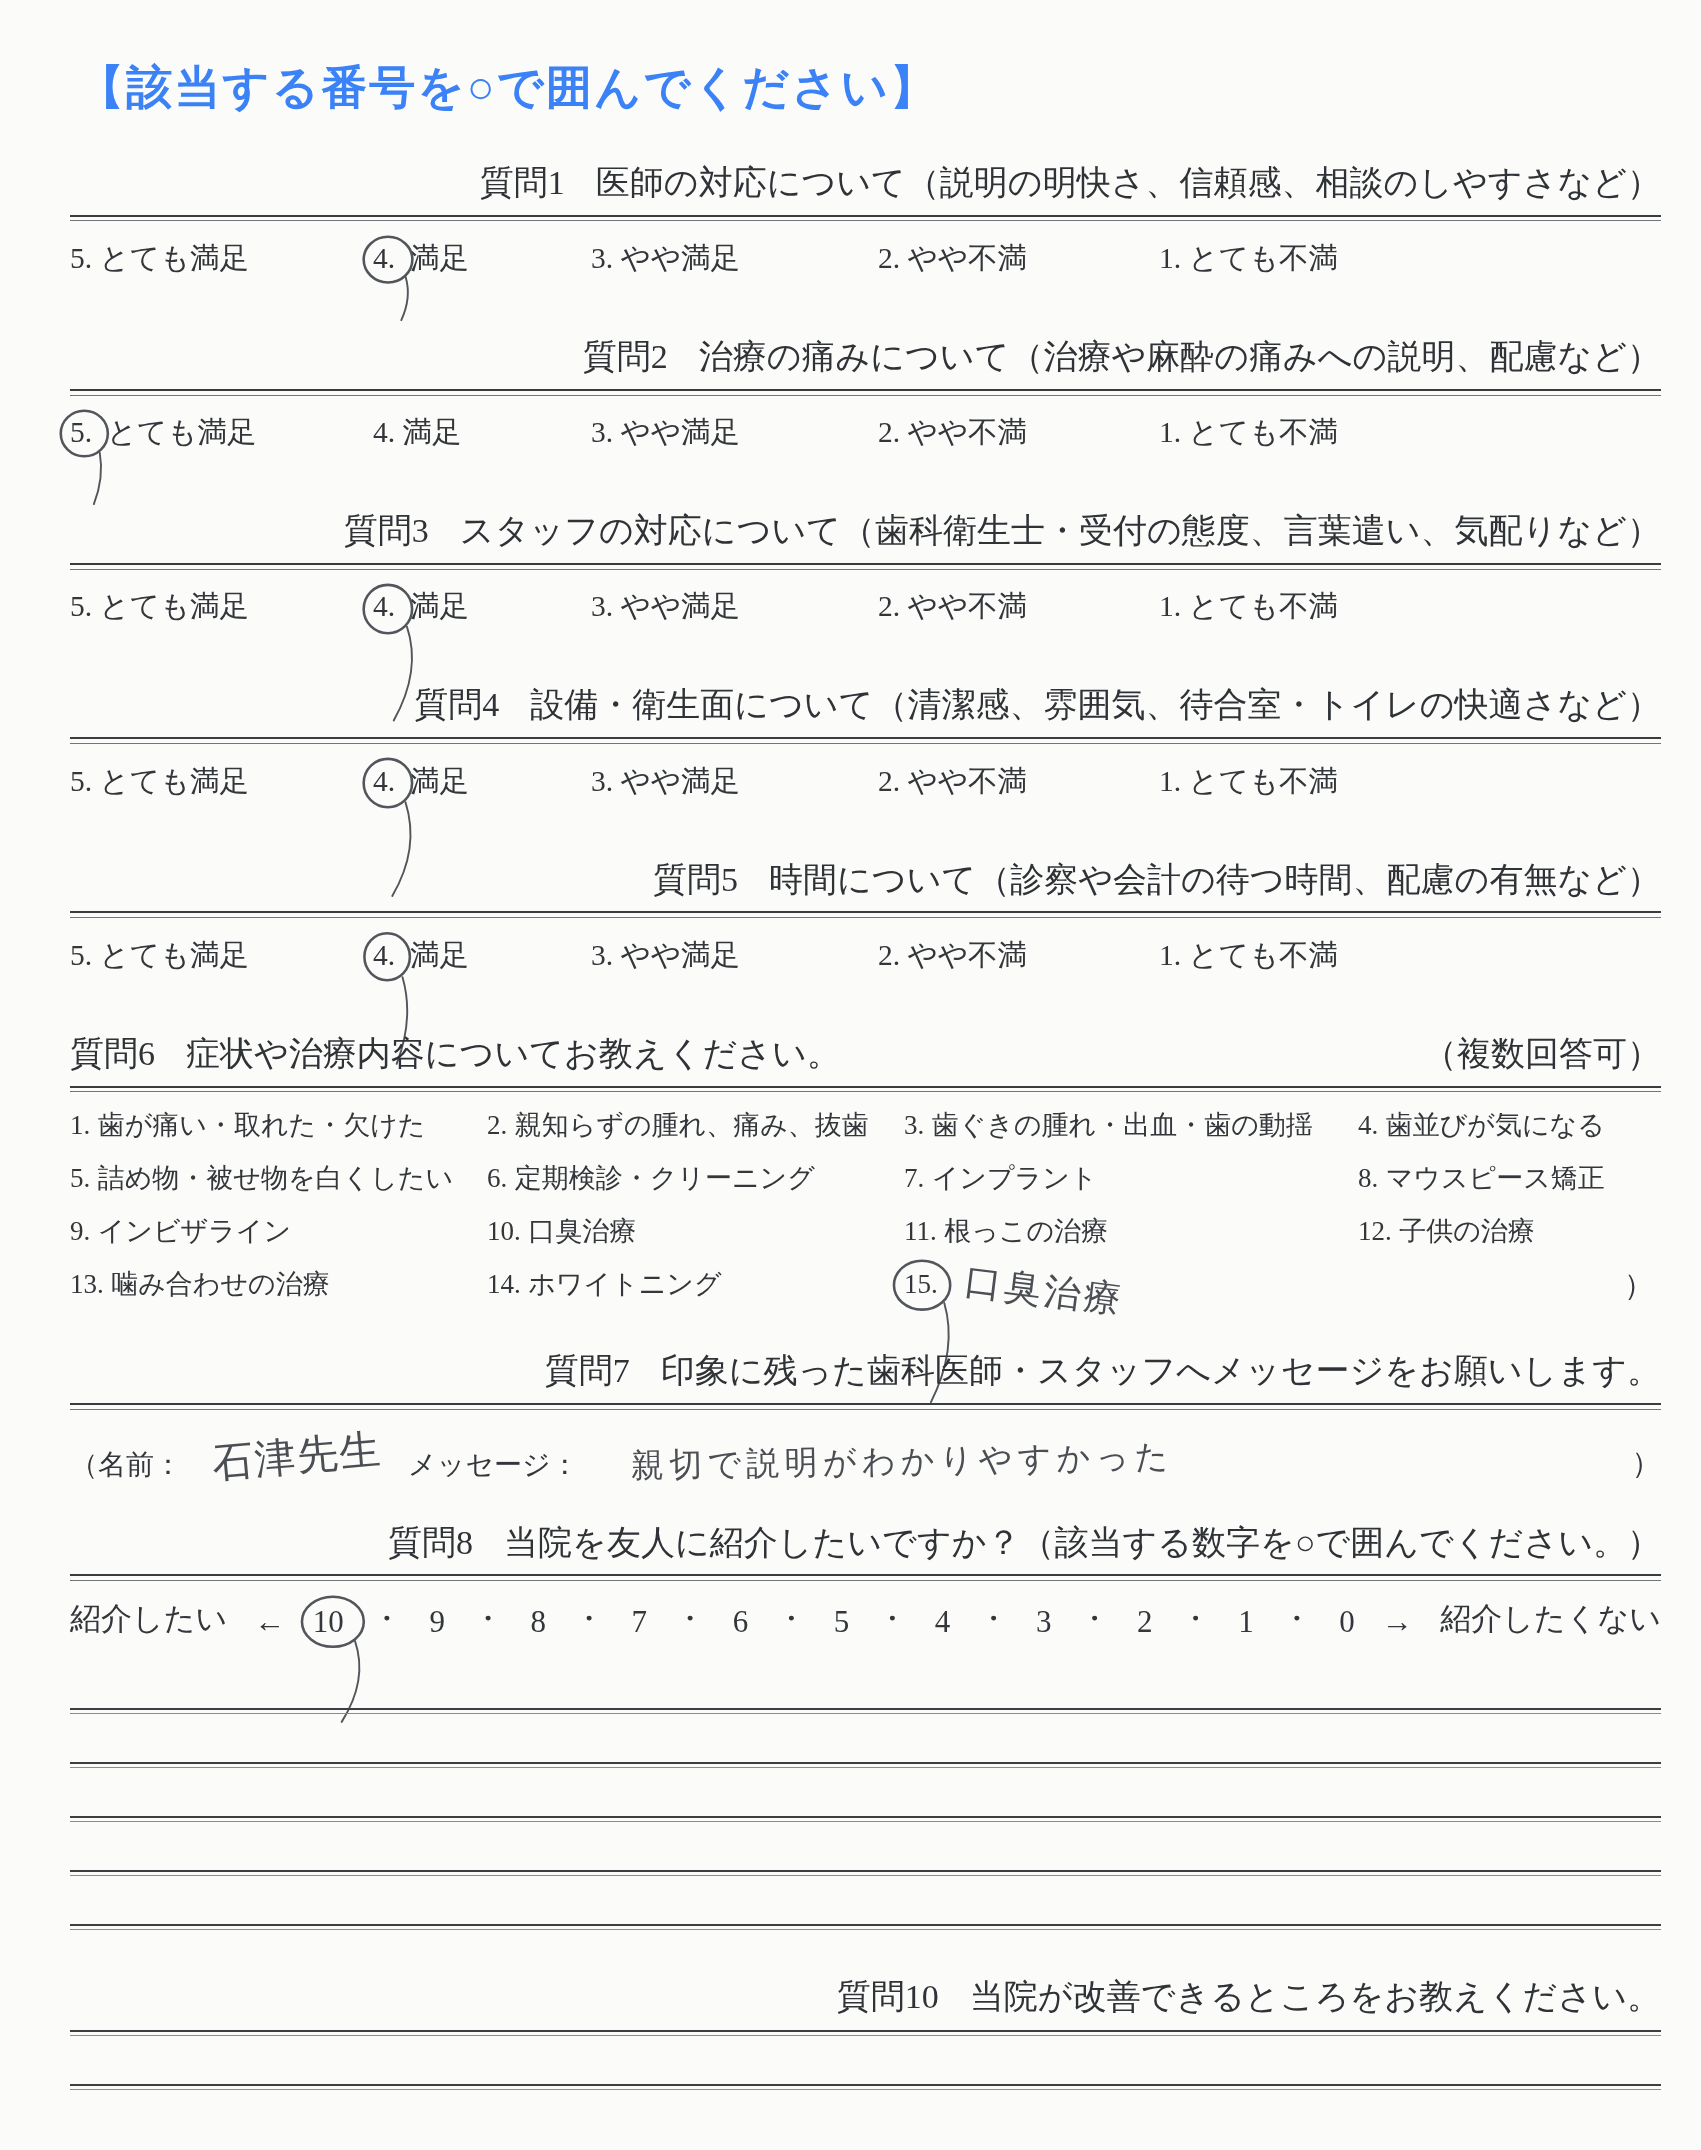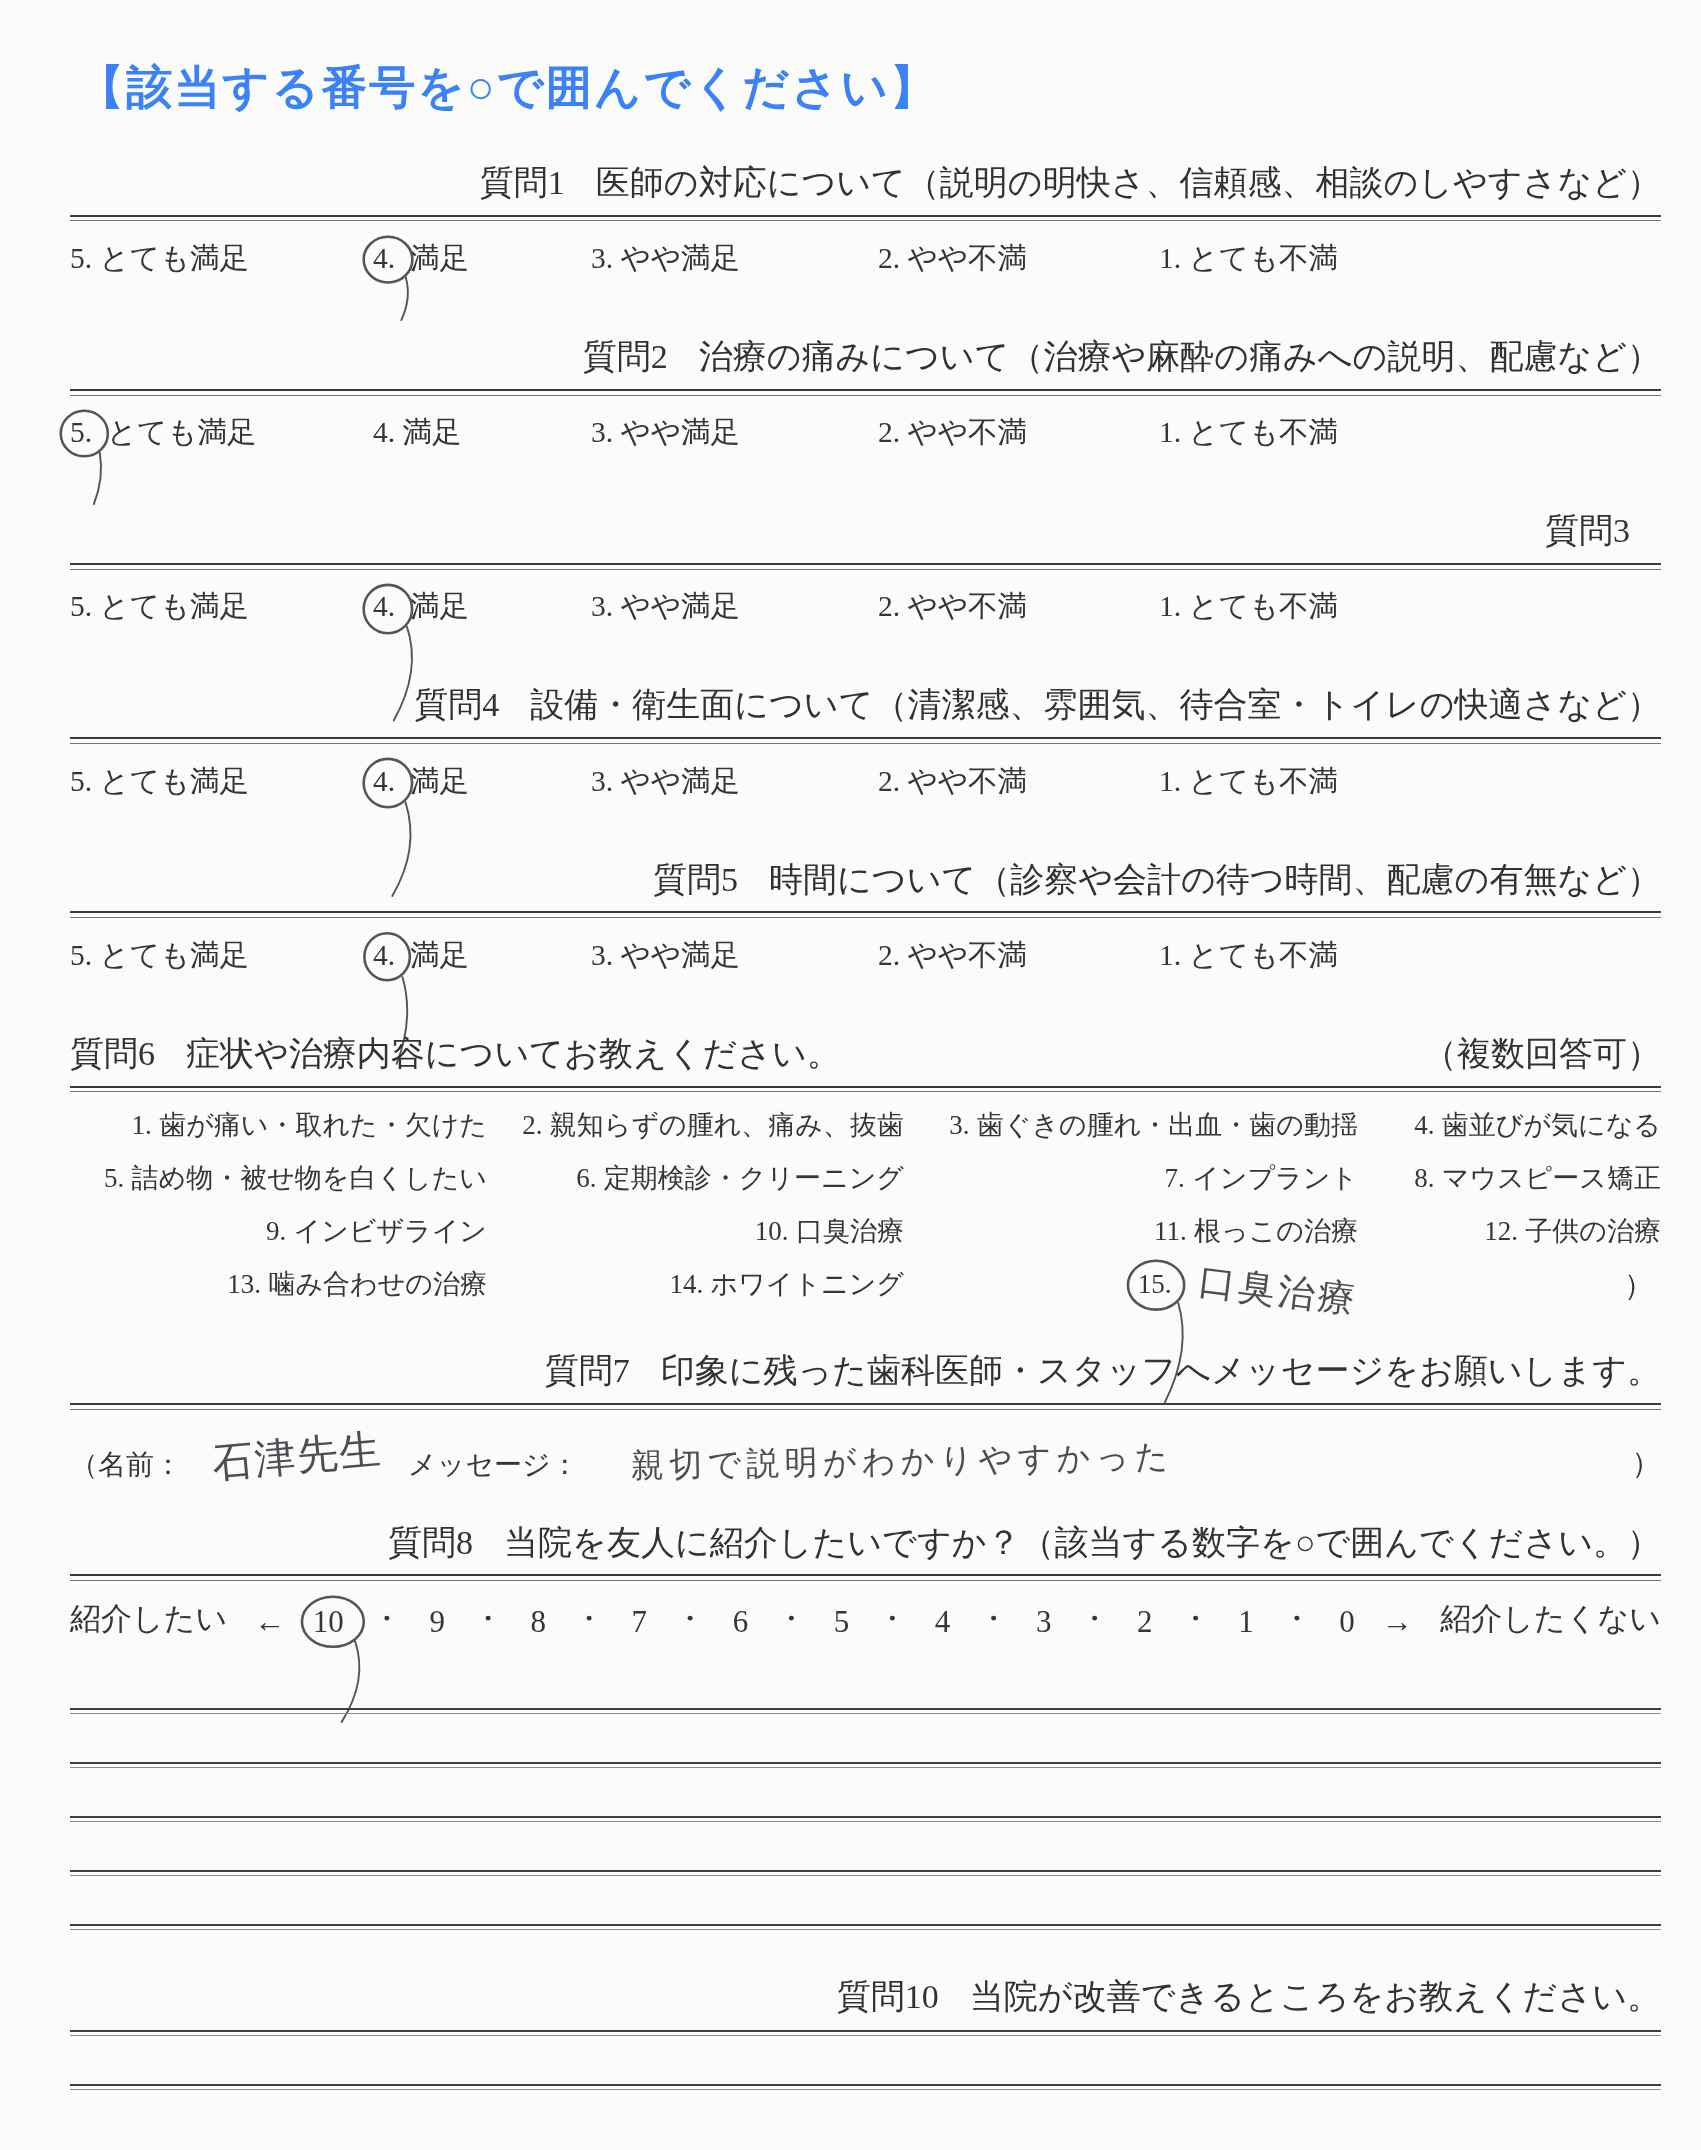--- a/index.html
+++ b/index.html
@@ -42,21 +42,21 @@
 
   
   .circ{position:relative;display:inline-block;}
   .circ svg{
     position:absolute;left:-13.3px;top:-8.9px;
     fill:none;stroke:#52565b;stroke-width:3.5;stroke-linecap:round;
     overflow:visible;pointer-events:none;
   }
 
   
-  .q6-grid{margin-top:14.8px;font-size:27px;text-align:right;}
+  .q6-grid{margin-top:14.8px;font-size:27px;}
   .q6-row{position:relative;display:grid;grid-template-columns:417px 417px 454px 1fr;height:53px;align-items:start;}
   .q6-item{white-space:nowrap;}
   .q6-item .num{margin-right:7.4px;}
   .q6-close{position:absolute;right:7.4px;top:0;font-size:29.5px;}
 
   
   .hand{
     font-family:"DejaVu Sans",sans-serif;
     color:#4b4f54;white-space:nowrap;display:inline-block;
   }
@@ -130,20 +130,21 @@
       <span class="opt p1"><span class="num">4.</span><span>満足</span></span>
       <span class="opt p2"><span class="num">3.</span><span>やや満足</span></span>
       <span class="opt p3"><span class="num">2.</span><span>やや不満</span></span>
       <span class="opt p4"><span class="num">1.</span><span>とても不満</span></span>
     </div>
   </div>
 
   <div class="q mb-q">
     <div class="q-head">
       <span class="q-label">質問3</span>
+      <span class="q-title">スタッフの対応について（歯科衛生士・受付の態度、言葉遣い、気配りなど）</span>
     </div>
     <div class="rule"></div>
     <div class="opts">
       <span class="opt p0"><span class="num">5.</span><span>とても満足</span></span>
       <span class="opt p1">
         <span class="circ">
           <span class="num">4.</span>
           <svg width="66" height="148" viewBox="0 0 90 200">
               <ellipse cx="38" cy="36" rx="33" ry="33"></ellipse>
               <path d="M64 60 Q84 120 46 188" stroke-width="2.6"></path>

